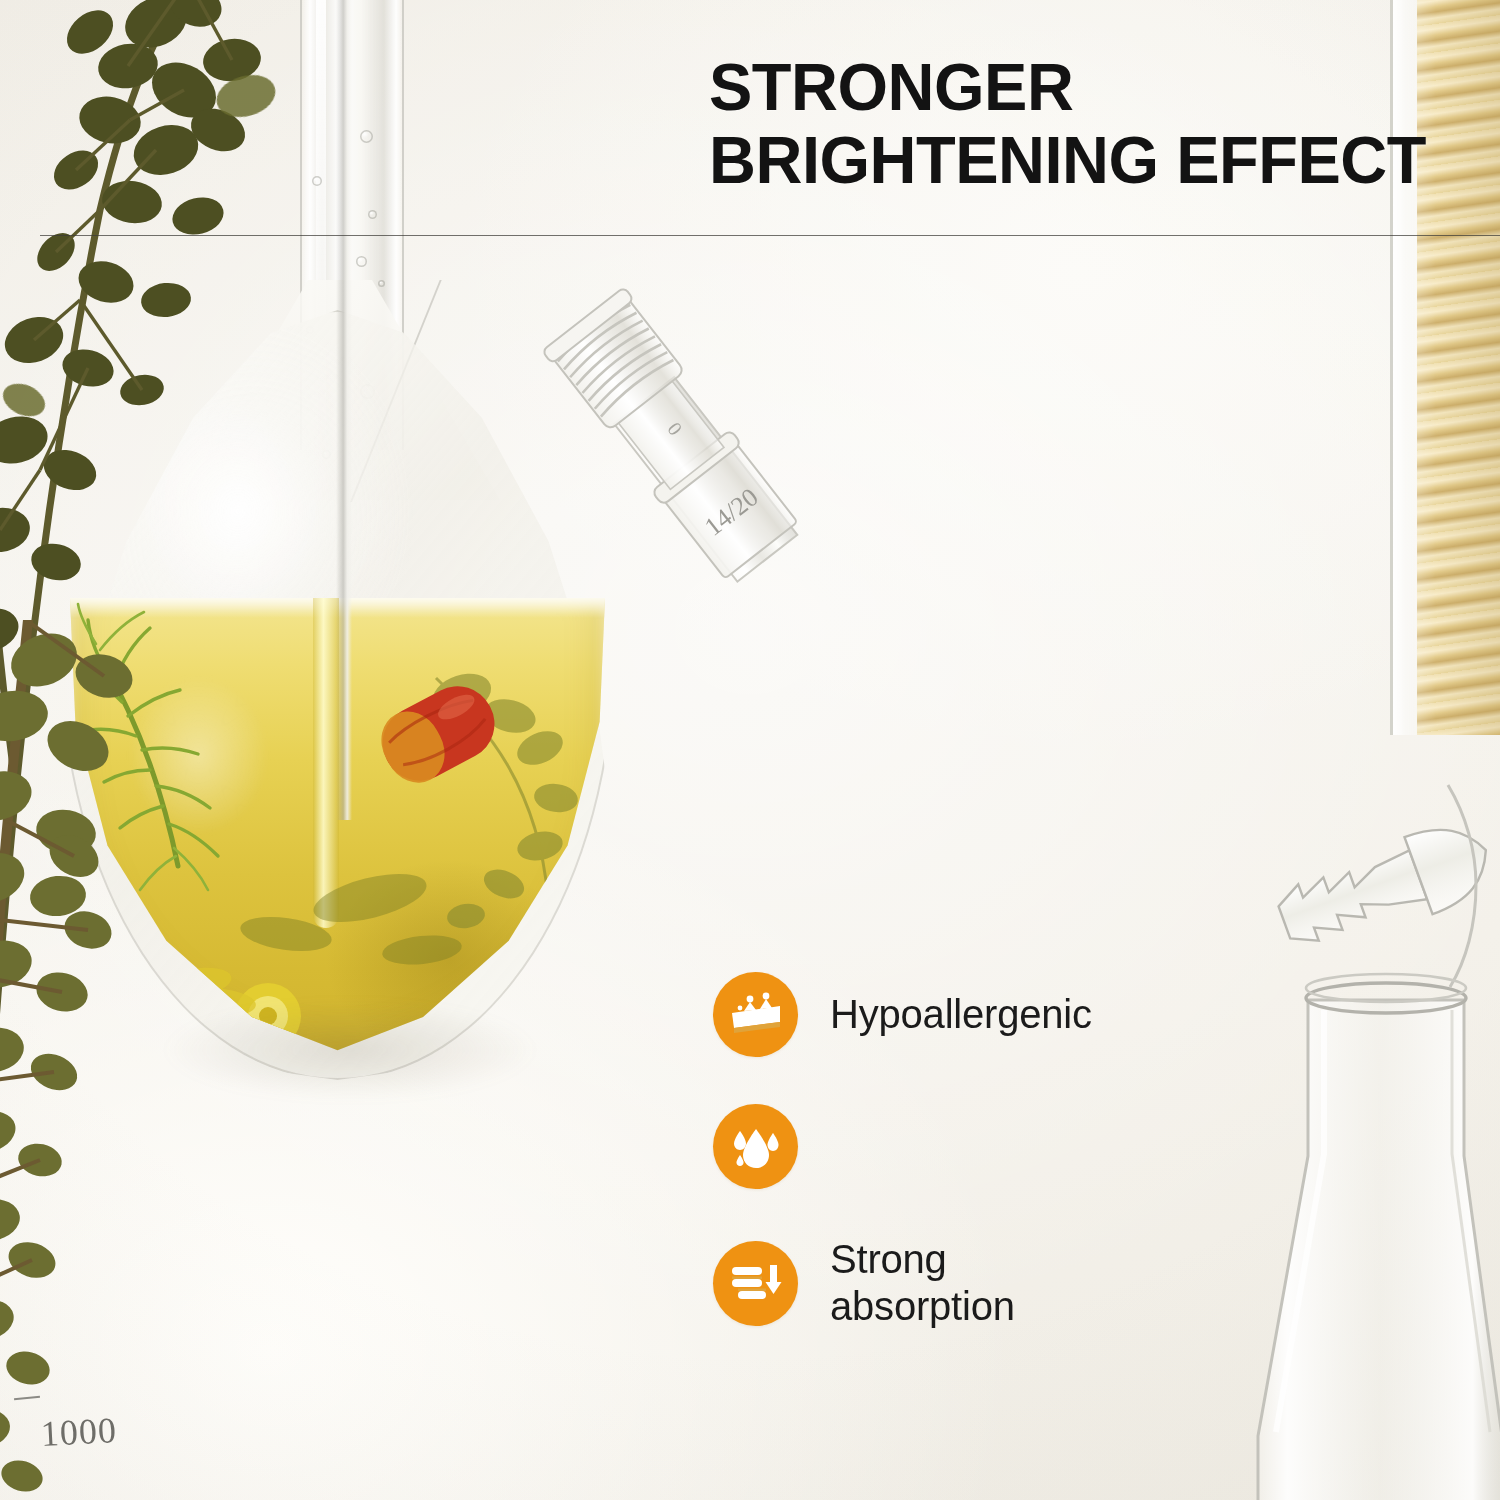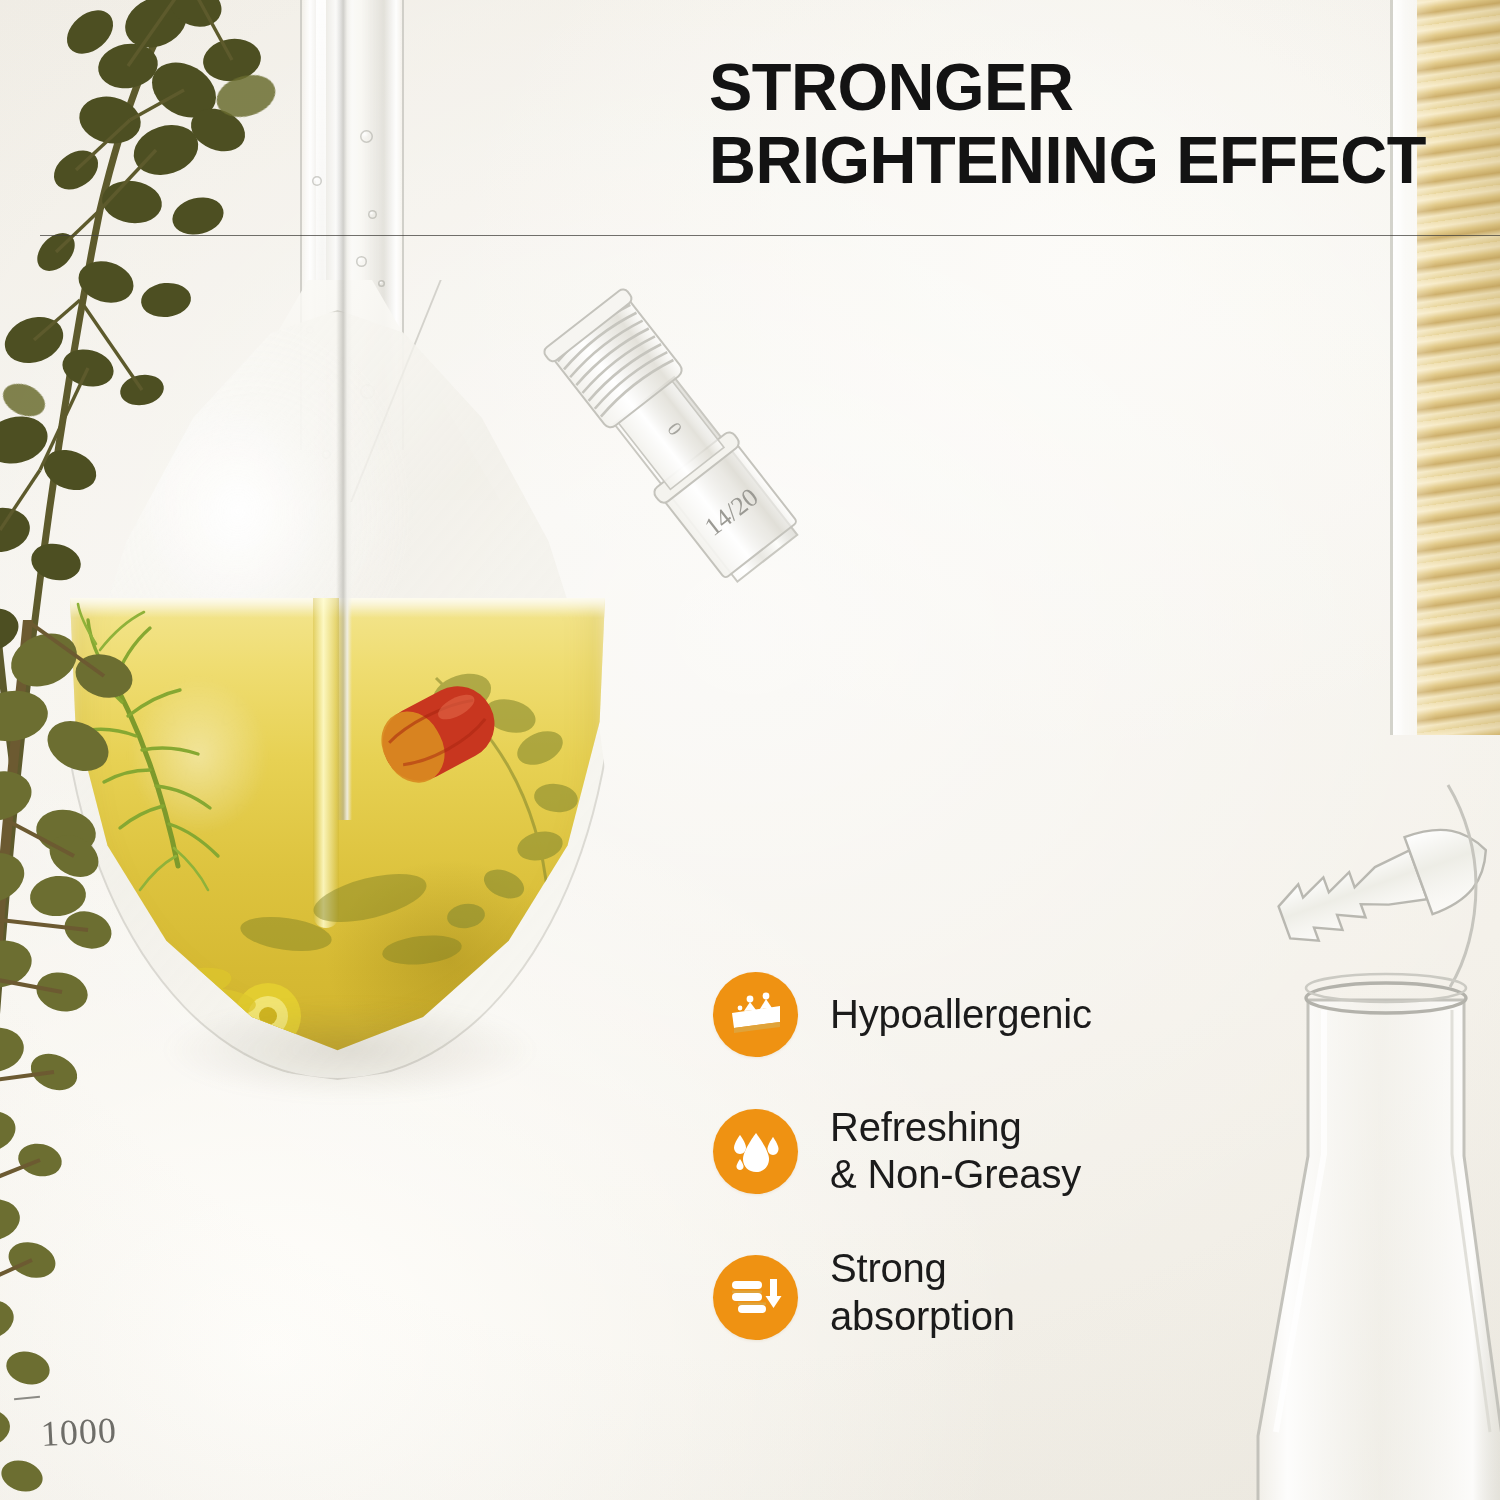--- a/index.html
+++ b/index.html
@@ -56,21 +56,21 @@
     font-size:41px;
     line-height:1.47;
     color:#1b1b1b;
     letter-spacing:-0.1px;
     z-index:40;
   }
 
   
   .features{ position:absolute; left:713px; top:972px; width:520px; z-index:40; }
   .feat{ display:flex; align-items:center; margin-bottom:47px;gap:6px; }
-  .feat:last-child{ margin-bottom:0;align-items:flex-end; }
+  .feat:last-child{ margin-bottom:0; }
   .badge{
     width:85px; height:85px; border-radius:50%;
     background:#ef9212;
     flex:0 0 85px;
     display:flex; align-items:center; justify-content:center;
     box-shadow:0 1px 3px rgba(140,90,10,.10);
   }
   .badge svg{ display:block; }
   .feat-label{
     margin-left:26px;
@@ -530,22 +530,20 @@
 
     <div class="feat">
       <div class="badge">
         <svg width="50" height="50" viewBox="0 0 50 50" fill="#ffffff">
           <path d="M25 7 C25 7 38 24 38 33 C38 40.7 32.2 46 25 46 C17.8 46 12 40.7 12 33 C12 24 25 7 25 7 Z"></path>
           <path d="M9 9 C9 9 15 17 15 21.5 C15 25.1 12.3 28 9 28 C5.7 28 3 25.1 3 21.5 C3 17 9 9 9 9 Z"></path>
           <path d="M42 11 C42 11 47.5 18.6 47.5 22.8 C47.5 26.2 45 29 42 29 C39 29 36.5 26.2 36.5 22.8 C36.5 18.6 42 11 42 11 Z"></path>
           <path d="M9 33 C9 33 12.5 37.8 12.5 40.4 C12.5 42.5 10.9 44 9 44 C7.1 44 5.5 42.5 5.5 40.4 C5.5 37.8 9 33 9 33 Z"></path>
         </svg>
       </div>
-      <div class="feat-label">Refreshing
-&amp; Non-Greasy</div>
     </div>
 
     <div class="feat">
       <div class="badge">
         <svg width="52" height="42" viewBox="0 0 52 42" fill="#ffffff">
           <rect x="2" y="5" width="30" height="8" rx="4"></rect>
           <rect x="2" y="17" width="30" height="8" rx="4"></rect>
           <rect x="8" y="29" width="28" height="8" rx="4"></rect>
           <rect x="40" y="3" width="7" height="18"></rect>
           <path d="M35.5 20 L51.5 20 L43.5 32 Z"></path>

